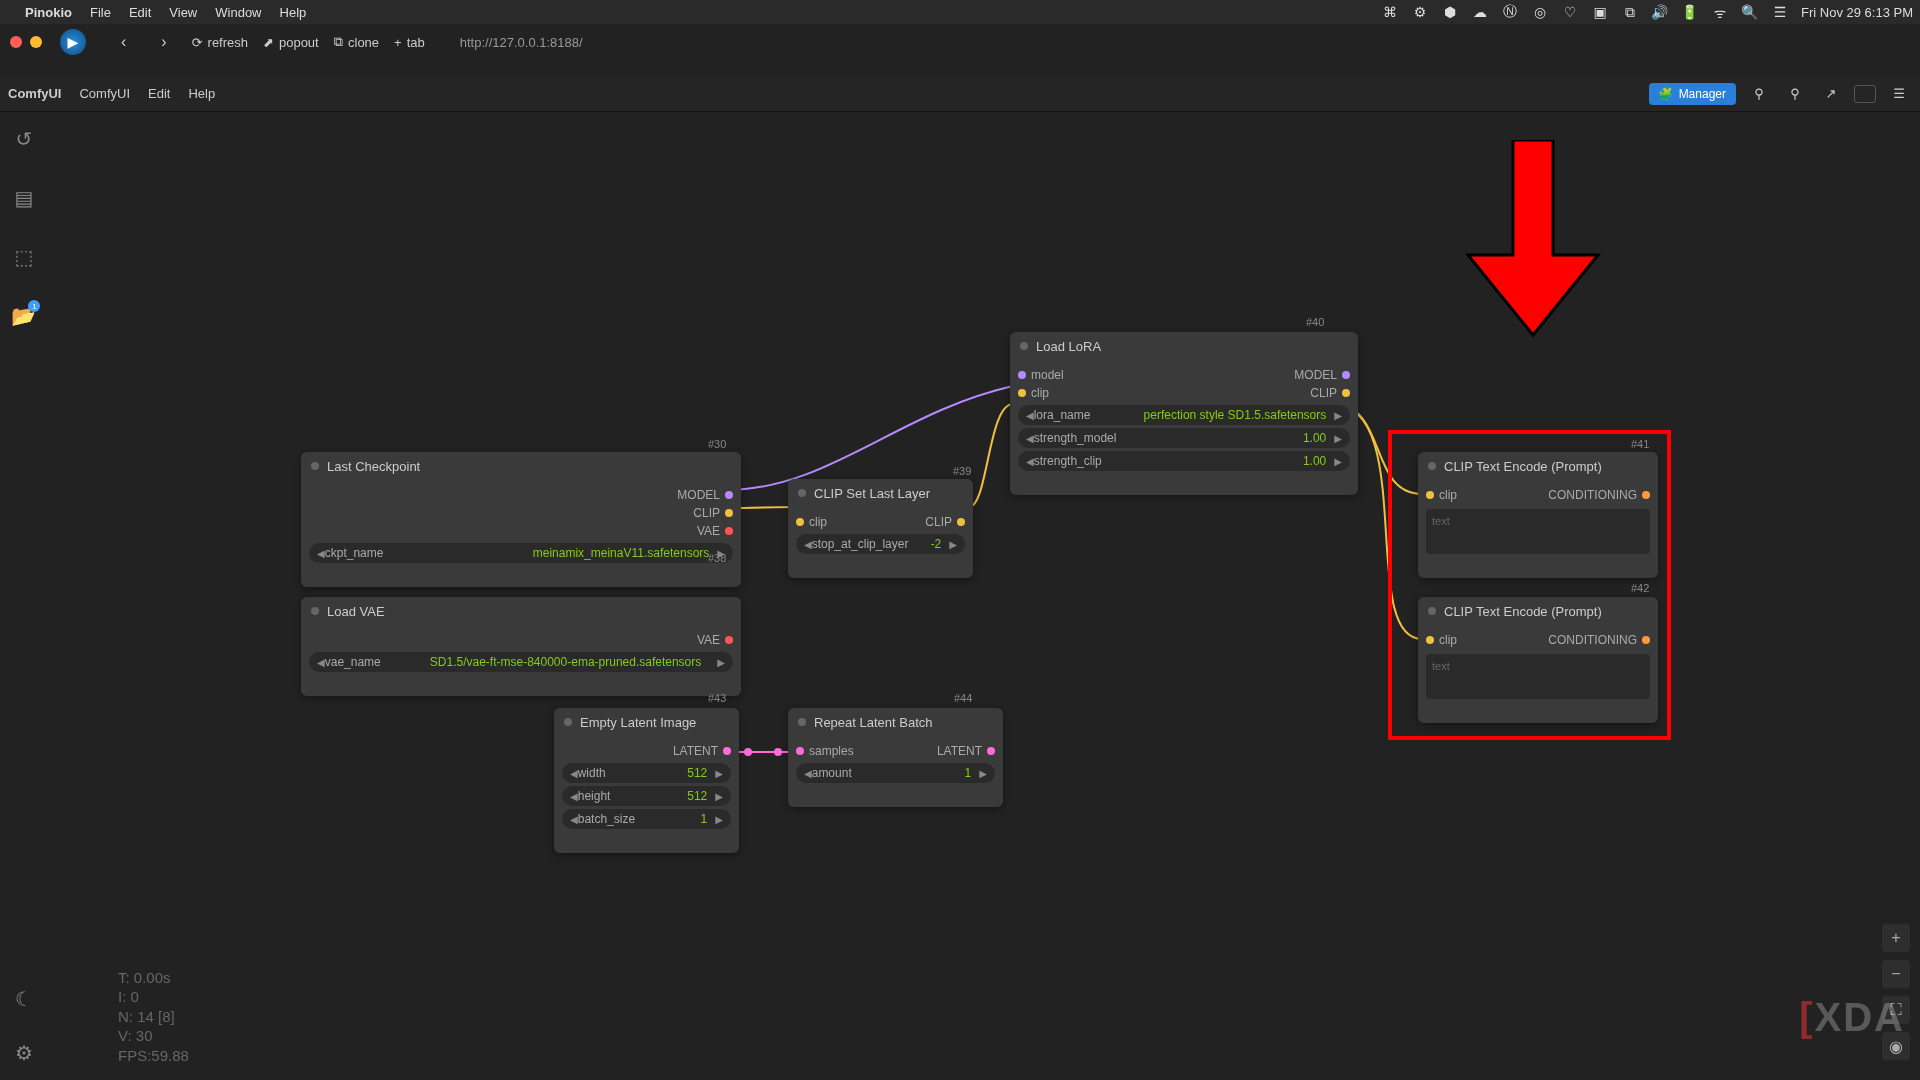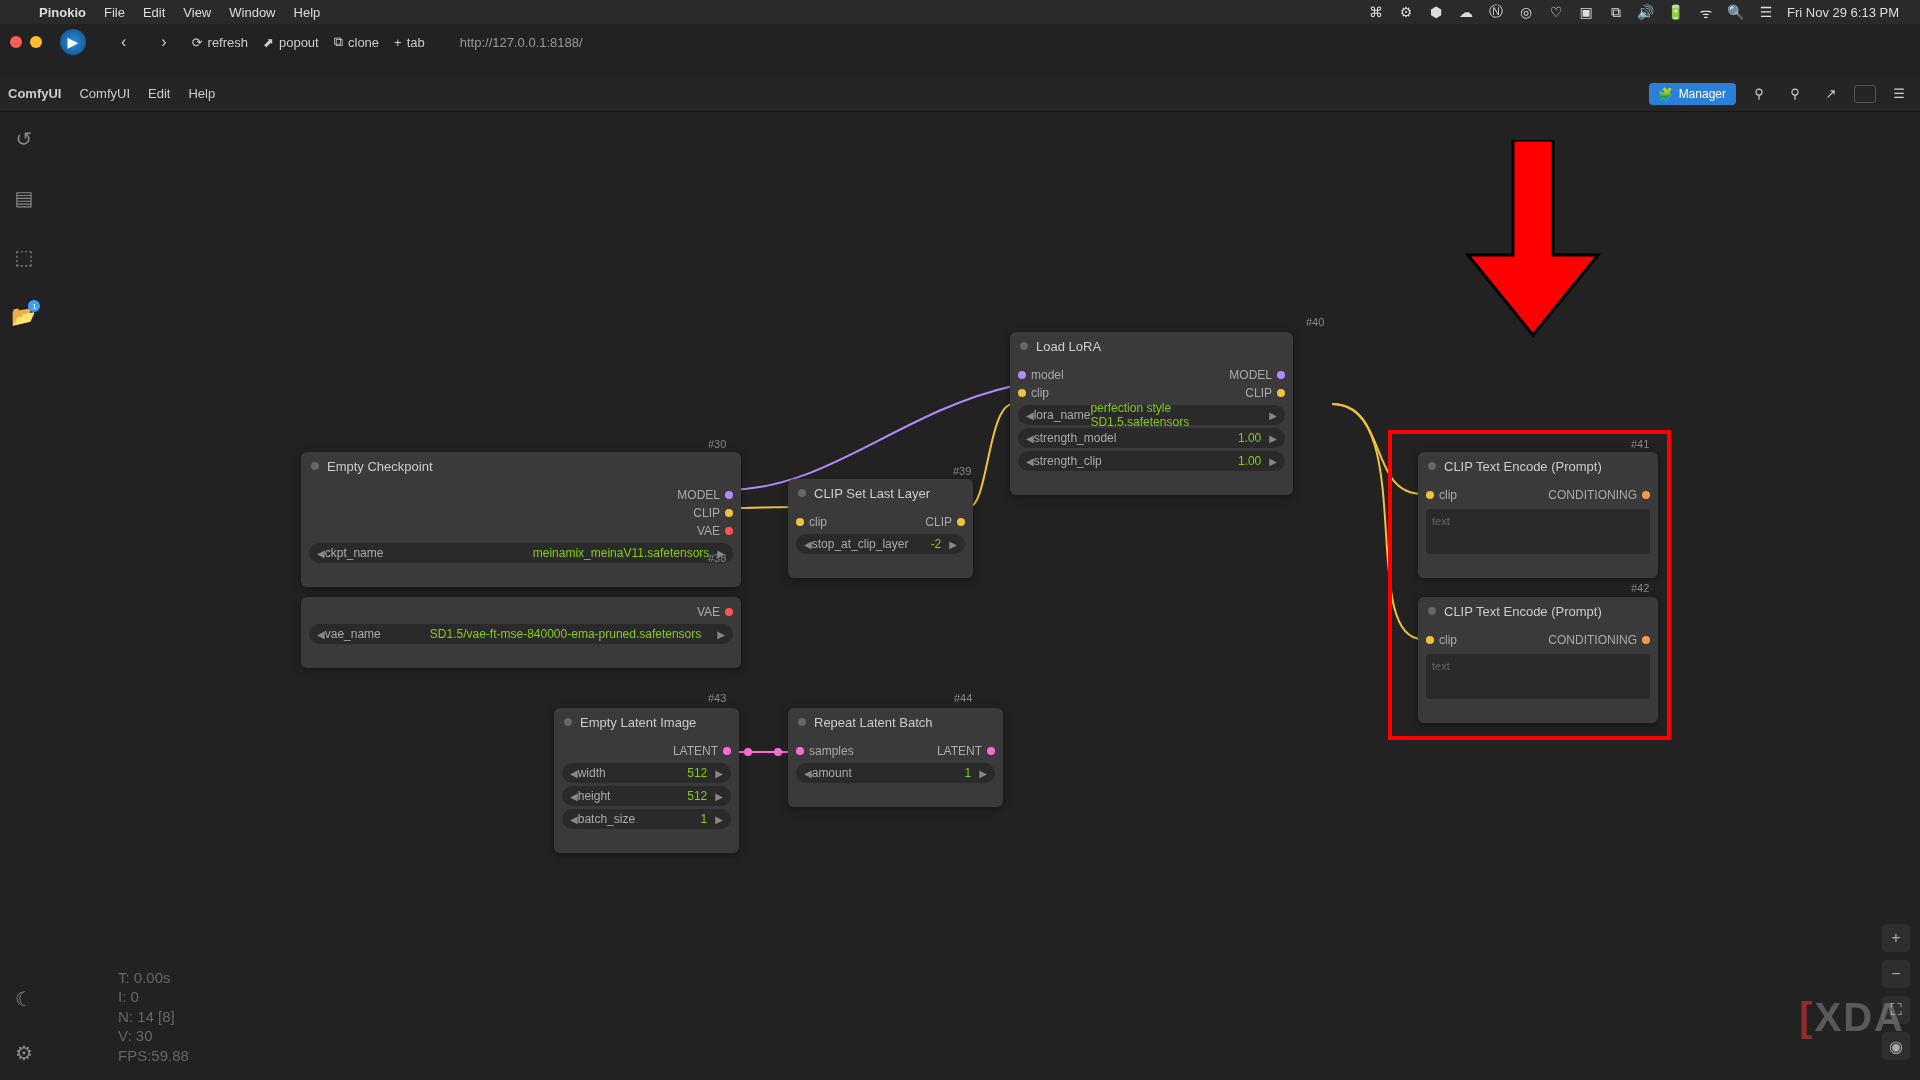--- a/index.html
+++ b/index.html
@@ -1,17 +1,17 @@
 <!DOCTYPE html>
 <html><head>
 <meta charset="utf-8">
 <style>
 *{margin:0;padding:0;box-sizing:border-box;font-family:-apple-system,BlinkMacSystemFont,"Segoe UI",Arial,sans-serif}
 body{background:#222;color:#ccc;width:1920px;height:1080px;overflow:hidden;position:relative;transform-origin:top left}
-.menubar{height:24px;background:#2a2a2a;display:flex;align-items:center;padding:0 21px;font-size:13px;color:#ddd}
+.menubar{height:24px;background:#2a2a2a;display:flex;align-items:center;padding:0 7px;font-size:13px;color:#ddd}
 .menubar .left{display:flex;align-items:center;gap:18px}
 .menubar .right{margin-left:auto;display:flex;align-items:center;gap:12px}
 .menubar .apple{font-size:15px}
 .menubar .icon{width:18px;height:18px;display:flex;align-items:center;justify-content:center;font-size:14px}
 .traffic-lights{height:36px;background:#222;display:flex;align-items:center;padding-left:10px;gap:8px}
 .traffic-lights .dot{width:12px;height:12px;border-radius:50%}
 .traffic-lights .dot-r{background:#ff5f57}
 .traffic-lights .dot-y{background:#febc2e}
 .traffic-lights .dot-g{background:#28c840}
 .toolbar{height:36px;background:#222;display:flex;align-items:center;padding:0 10px;gap:15px;font-size:13px;color:#aaa;position:absolute;top:24px;left:50px;right:0}
@@ -182,21 +182,21 @@
 
   <circle cx="820" cy="426" r="4" fill="#b58aff"></circle>
   <circle cx="700" cy="640" r="4" fill="#ff6bdb"></circle>
   <circle cx="730" cy="640" r="4" fill="#ff6bdb"></circle>
 </svg>
 
 <span class="node-id" style="left:660px;top:326px">#30</span>
 <div class="node" style="left:253px;top:340px;width:440px">
   <div class="node-header">
         <span class="dot"></span>
-        <span>Empty Checkpoint</span>
+        <span>Last Checkpoint</span>
       </div>
   <div class="node-body">
     <div class="port-row">
           <span></span>
           <span class="p">
             <span>MODEL</span>
             <span class="pdot" style="background:#b58aff"></span>
           </span>
         </div>
     <div class="port-row">
@@ -217,20 +217,24 @@
           <span class="arrow">◀</span>
           <span>ckpt_name</span>
           <span class="val" style="margin-left:auto;margin-right:8px">meinamix_meinaV11.safetensors</span>
           <span class="arrow">▶</span>
         </div>
   </div>
 </div>
 
 <span class="node-id" style="left:660px;top:440px">#38</span>
 <div class="node" style="left:253px;top:485px;width:440px">
+  <div class="node-header">
+        <span class="dot"></span>
+        <span>Load VAE</span>
+      </div>
   <div class="node-body">
     <div class="port-row">
           <span></span>
           <span class="p">
             <span>VAE</span>
             <span class="pdot" style="background:#ff5555"></span>
           </span>
         </div>
     <div class="widget">
           <span class="arrow">◀</span>
@@ -261,21 +265,21 @@
     <div class="widget">
           <span class="arrow">◀</span>
           <span>stop_at_clip_layer</span>
           <span class="val" style="margin-left:auto;margin-right:8px">-2</span>
           <span class="arrow">▶</span>
         </div>
   </div>
 </div>
 
 <span class="node-id" style="left:1258px;top:204px">#40</span>
-<div class="node" style="left:962px;top:220px;width:283px">
+<div class="node" style="left:962px;top:220px;width:348px">
   <div class="node-header">
         <span class="dot"></span>
         <span>Load LoRA</span>
       </div>
   <div class="node-body">
     <div class="port-row">
           <span class="p">
             <span class="pdot" style="background:#b58aff"></span>
             <span>model</span>
           </span>

